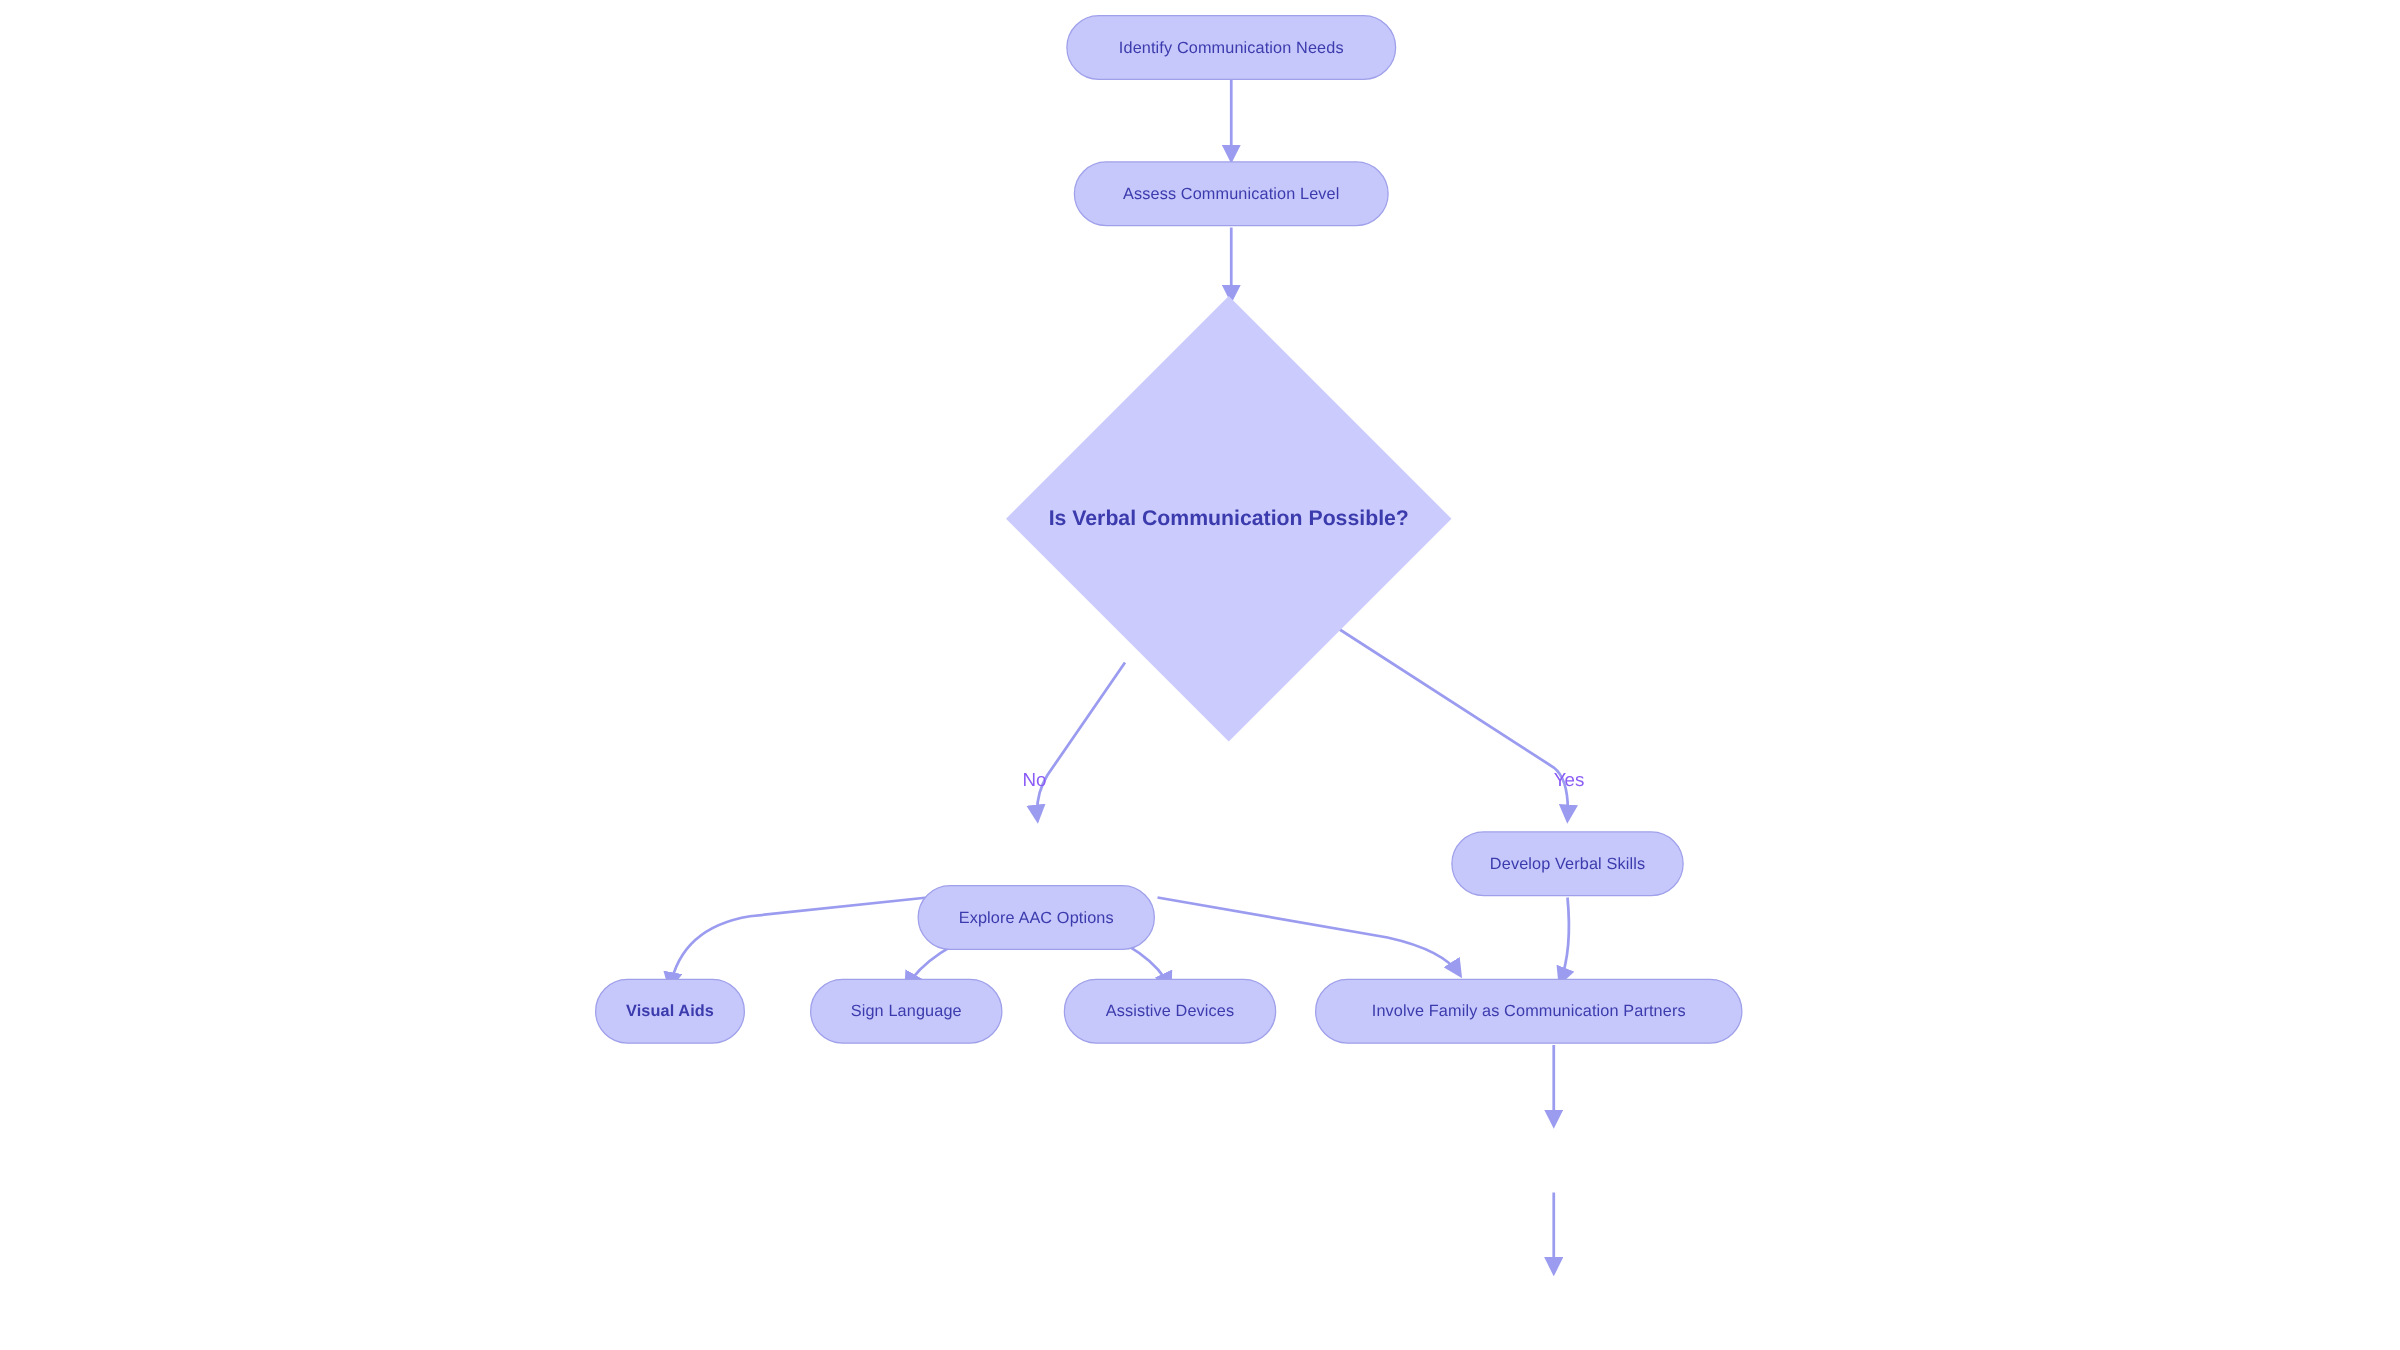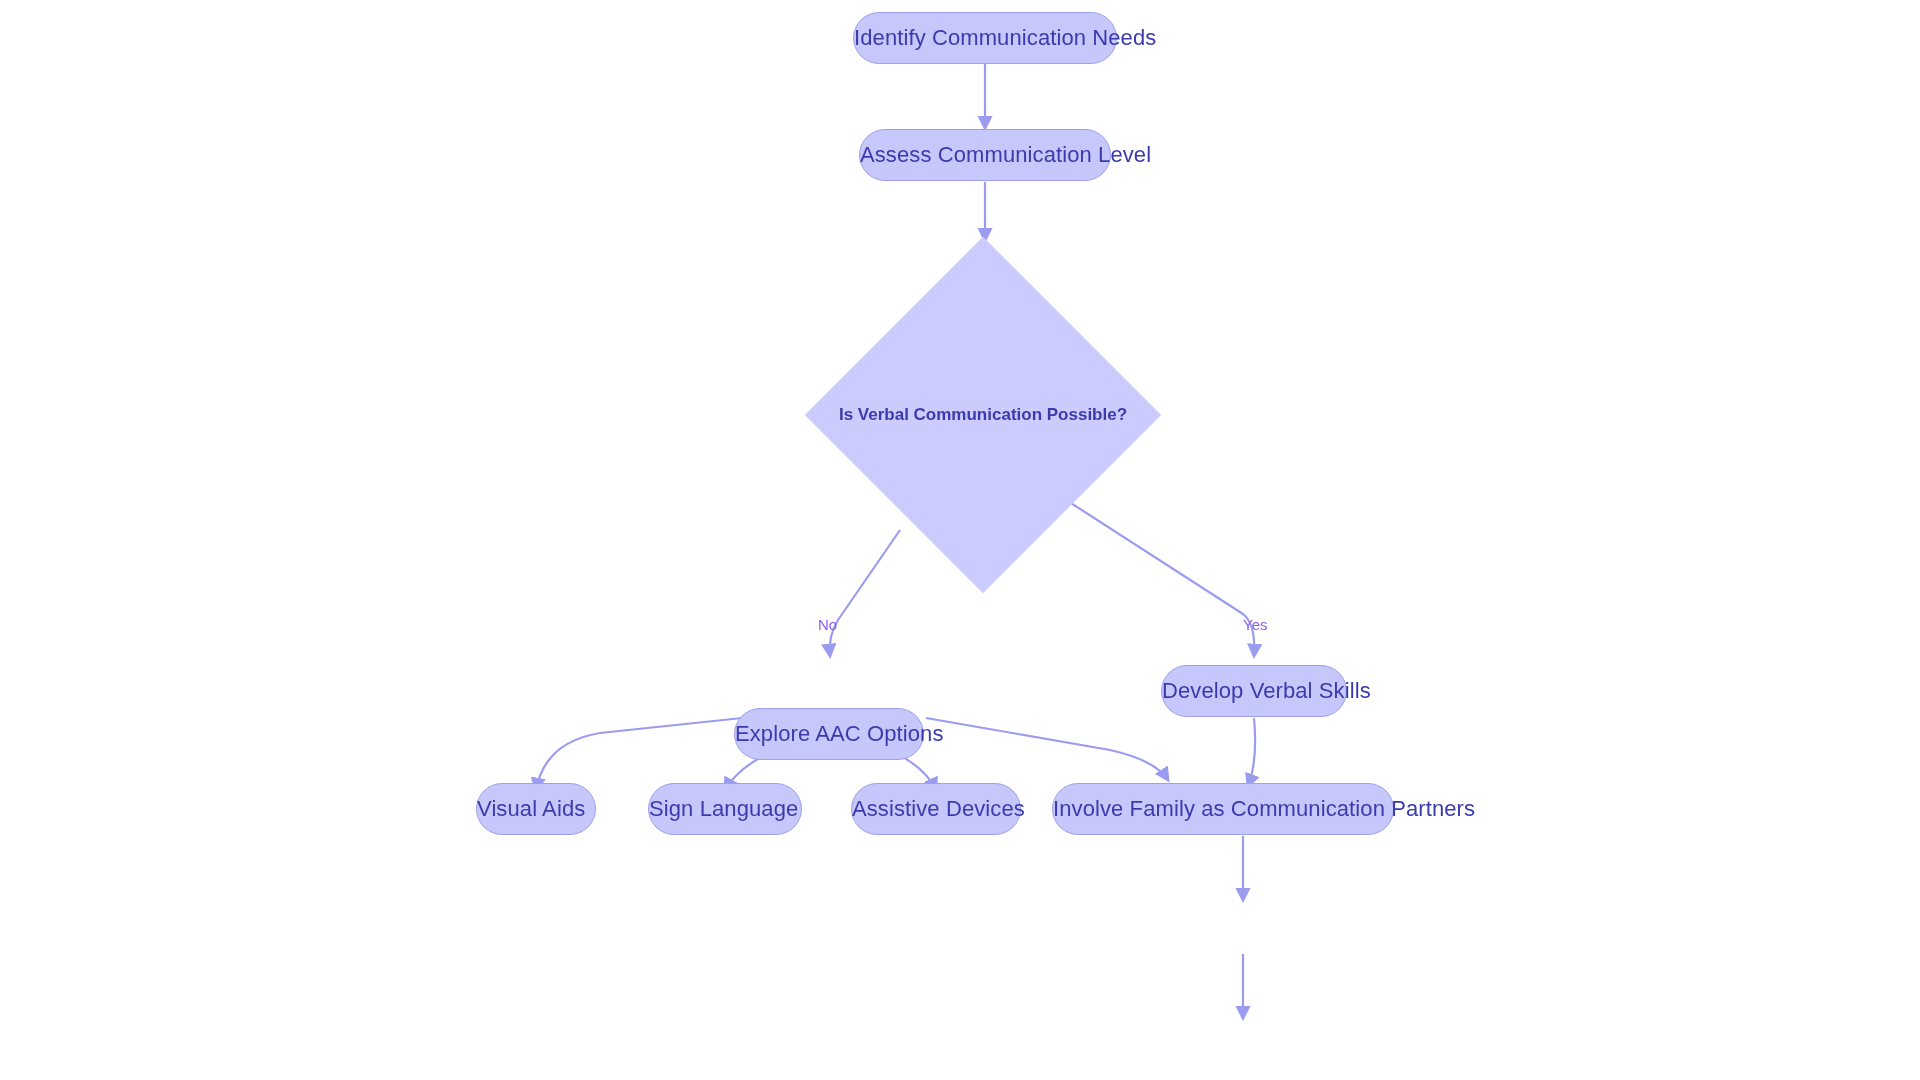--- a/index.html
+++ b/index.html
@@ -27,24 +27,24 @@
     width: 1920px;
     height: 1080px;
   }
 
   
   .node {
     position: absolute;
     box-sizing: border-box;
     display: flex;
     align-items: center;
-    justify-content: flex-start;
+    justify-content: center;
     text-align: center;
     color: #3b3bad;
-    font-size: 22px;
+    font-size: 13px;
     letter-spacing: 0.1px;
     line-height: 1.15;
     white-space: nowrap;
     background: #c6c7fb;
     border: 1.3px solid #9fa0ea;
     border-radius: 999px;
     z-index: 2;
   }
 
   .node-label {
@@ -144,21 +144,21 @@
   </div>
 
   <div class="node" style="left:734px; top:665px; width:190px; height:52px;margin-top:43px;">
     <span class="node-label">Explore AAC Options</span>
   </div>
 
   <div class="node" style="left:1161px; top:665px; width:186px; height:52px;">
     <span class="node-label">Develop Verbal Skills</span>
   </div>
 
-  <div class="node" style="left:476px; top:783px; width:120px; height:52px;">
+  <div class="node" style="left:476px; top:783px; width:120px; height:52px;font-weight:bold;">
     <span class="node-label">Visual Aids</span>
   </div>
 
   <div class="node" style="left:648px; top:783px; width:154px; height:52px;">
     <span class="node-label">Sign Language</span>
   </div>
 
   <div class="node" style="left:851px; top:783px; width:170px; height:52px;">
     <span class="node-label">Assistive Devices</span>
   </div>

